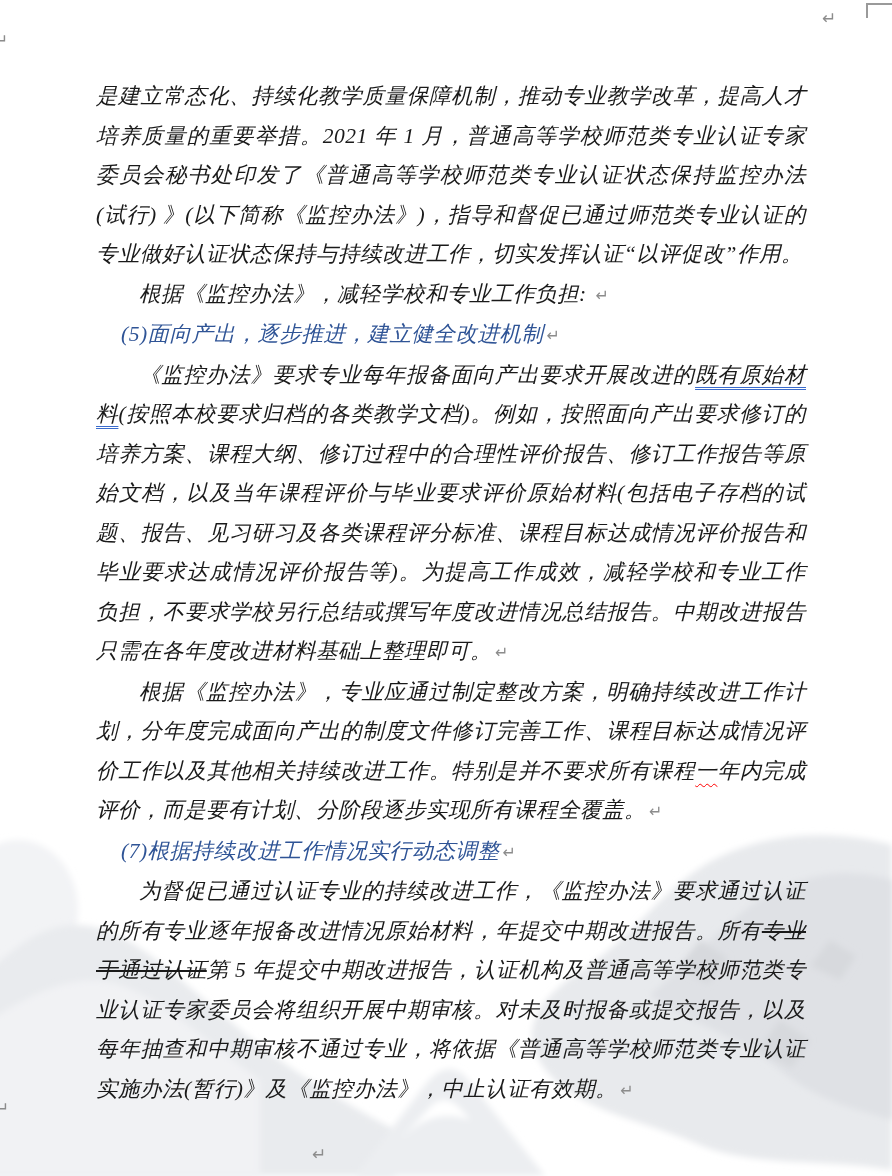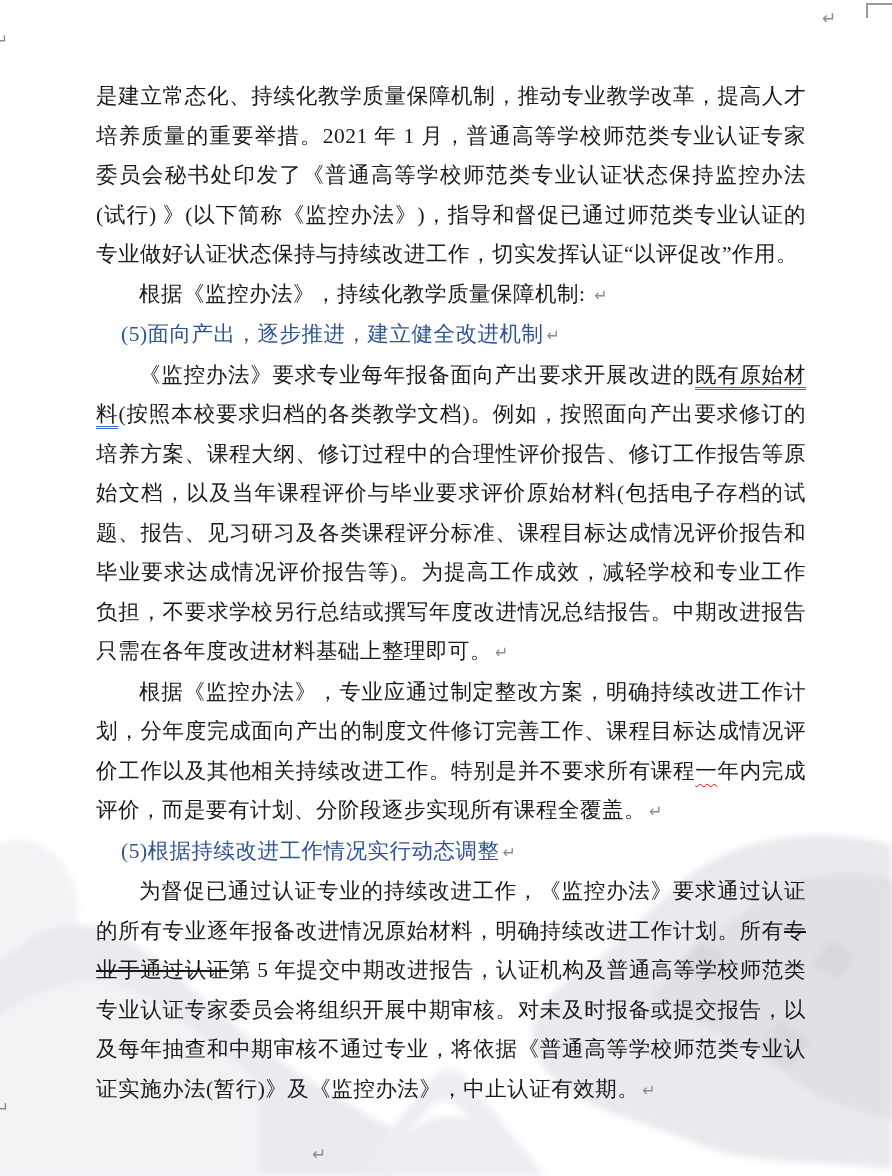--- a/index.html
+++ b/index.html
@@ -26,21 +26,21 @@
     left: 96px; top: 77px;
     width: 710px;
     z-index: 1;
     color: #1a1a1a;
     font-size: 21.5px;
     line-height: 39.5px;
     letter-spacing: 0.5px;
     text-align: justify;
     text-align-last: left;
   }
-  .text-area p { margin: 0; padding: 0; }
+  .text-area p { margin: 0; padding: 0; font-style: italic; }
   p.indent { text-indent: 43px; }
   p.heading { color: #2F5496; text-indent: 25px; }
   span.double-underline {
     text-decoration-line: underline;
     text-decoration-style: double;
     text-decoration-color: #3A6BCC;
     text-decoration-thickness: 1px;
     text-underline-offset: 5px;
   }
   span.strikethrough {
@@ -107,26 +107,26 @@
 
     <path d="M-10,150 C25,118 60,92 110,112 C150,128 185,165 235,205 C275,240 330,275 395,310 L395,356 L-10,356 Z" fill="#e9ebee" filter="url(#soft)"></path>
     <path d="M-10,200 C30,175 75,150 120,165 C165,180 210,225 260,260 L260,356 L-10,356 Z" fill="#f1f2f4" filter="url(#soft)"></path>
 
     <path d="M355,356 L425,265 C442,243 458,246 470,262 L545,356 Z" fill="#eceef1" filter="url(#soft)"></path>
     <path d="M400,320 C420,300 440,290 470,300 C455,280 445,275 432,285 Z" fill="#ffffff" filter="url(#soft)"></path>
   </svg>
 
   <div class="text-area" id="doc">
       <p class=""><span class="normal">是建立常态化、持续化教学质量保障机制，推动专业教学改革，提高人才培养质量的重要举措。2021 年 1 月，普通高等学校师范类专业认证专家委员会秘书处印发了《普通高等学校师范类专业认证状态保持监控办法(试行) 》(以下简称《监控办法》)，指导和督促已通过师范类专业认证的专业做好认证状态保持与持续改进工作，切实发挥认证“以评促改”作用。</span></p>
-      <p class=" indent"><span class="normal">根据《监控办法》，持续化教学质量保障机制: </span><span class="pmark">↵</span></p>
+      <p class=" indent"><span class="normal">根据《监控办法》，减轻学校和专业工作负担: </span><span class="pmark">↵</span></p>
       <p class="heading"><span class="normal">(5)面向产出，逐步推进，建立健全改进机制</span><span class="pmark">↵</span></p>
       <p class=" indent"><span class="normal">《监控办法》要求专业每年报备面向产出要求开展改进的</span><span class="double-underline">既有原始材料</span><span class="normal">(按照本校要求归档的各类教学文档)。例如，按照面向产出要求修订的培养方案、课程大纲、修订过程中的合理性评价报告、修订工作报告等原始文档，以及当年课程评价与毕业要求评价原始材料(包括电子存档的试题、报告、见习研习及各类课程评分标准、课程目标达成情况评价报告和毕业要求达成情况评价报告等)。为提高工作成效，减轻学校和专业工作负担，不要求学校另行总结或撰写年度改进情况总结报告。中期改进报告只需在各年度改进材料基础上整理即可。</span><span class="pmark">↵</span></p>
       <p class=" indent"><span class="normal">根据《监控办法》，专业应通过制定整改方案，明确持续改进工作计划，分年度完成面向产出的制度文件修订完善工作、课程目标达成情况评价工作以及其他相关持续改进工作。特别是并不要求所有课程</span><span class="spellcheck-squiggle">一</span><span class="normal">年内完成评价，而是要有计划、分阶段逐步实现所有课程全覆盖。</span><span class="pmark">↵</span></p>
-      <p class="heading"><span class="normal">(5)根据持续改进工作情况实行动态调整</span><span class="pmark">↵</span></p>
-      <p class=" indent"><span class="normal">为督促已通过认证专业的持续改进工作，《监控办法》要求通过认证的所有专业逐年报备改进情况原始材料，明确持续改进工作计划。所有</span><span class="strikethrough">专业于通过认证</span><span class="normal">第 5 年提交中期改进报告，认证机构及普通高等学校师范类专业认证专家委员会将组织开展中期审核。对未及时报备或提交报告，以及每年抽查和中期审核不通过专业，将依据《普通高等学校师范类专业认证实施办法(暂行)》及《监控办法》，中止认证有效期。</span><span class="pmark">↵</span></p>
+      <p class="heading"><span class="normal">(7)根据持续改进工作情况实行动态调整</span><span class="pmark">↵</span></p>
+      <p class=" indent"><span class="normal">为督促已通过认证专业的持续改进工作，《监控办法》要求通过认证的所有专业逐年报备改进情况原始材料，年提交中期改进报告。所有</span><span class="strikethrough">专业于通过认证</span><span class="normal">第 5 年提交中期改进报告，认证机构及普通高等学校师范类专业认证专家委员会将组织开展中期审核。对未及时报备或提交报告，以及每年抽查和中期审核不通过专业，将依据《普通高等学校师范类专业认证实施办法(暂行)》及《监控办法》，中止认证有效期。</span><span class="pmark">↵</span></p>
     </div>
 
   <div class="corner-mark"></div>
   <span class="edge-mark edge-top-left">↵</span>
   <span class="edge-mark edge-top-right">↵</span>
   <span class="edge-mark edge-bottom-left">↵</span>
   <span class="edge-mark edge-bottom-center">↵</span>
 
 </div>
 

